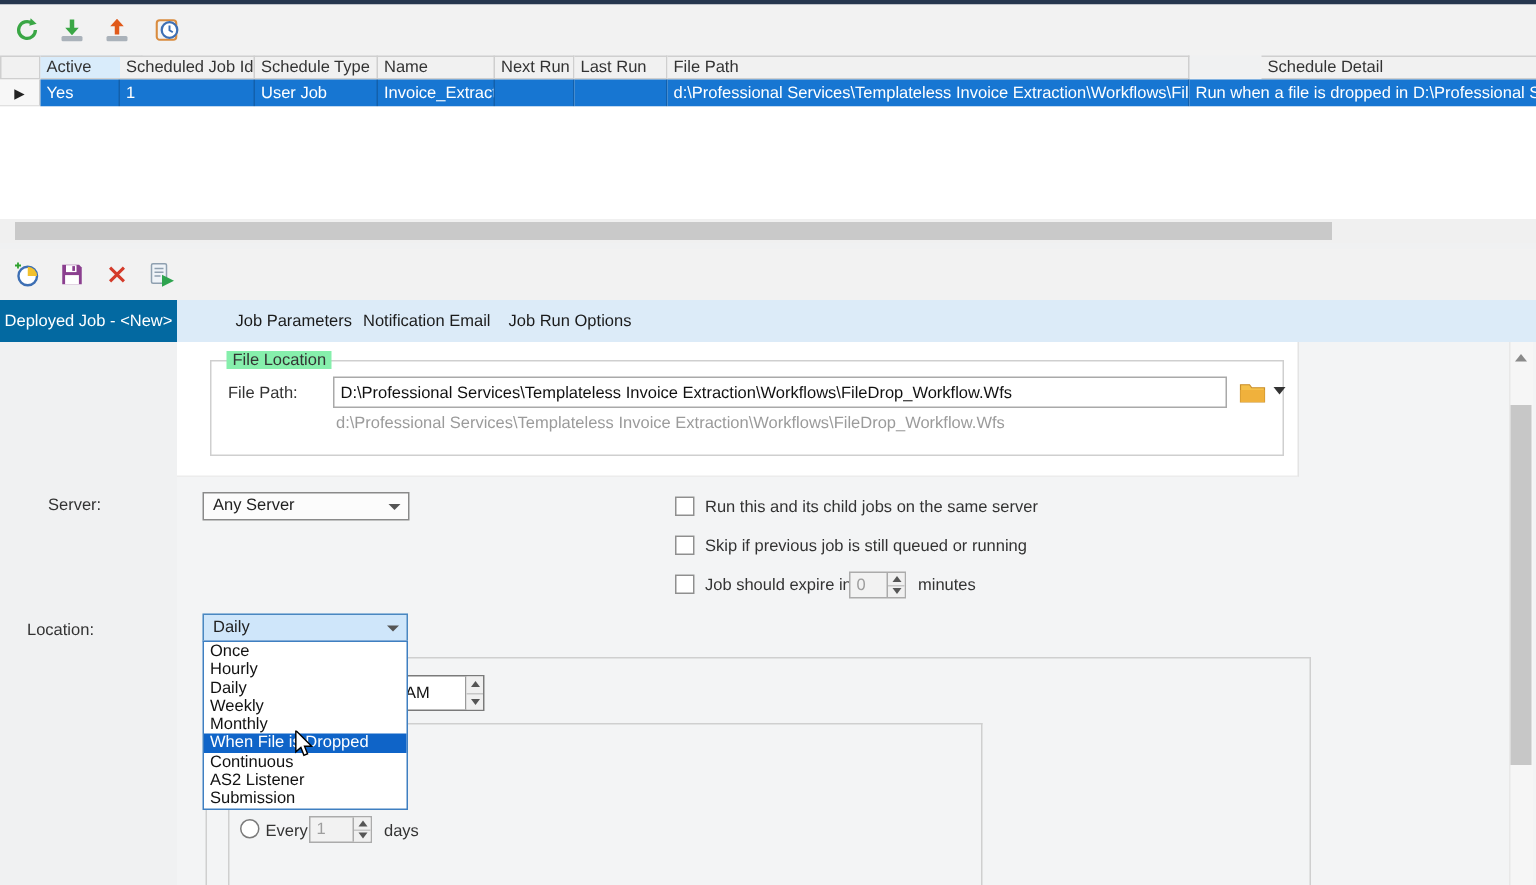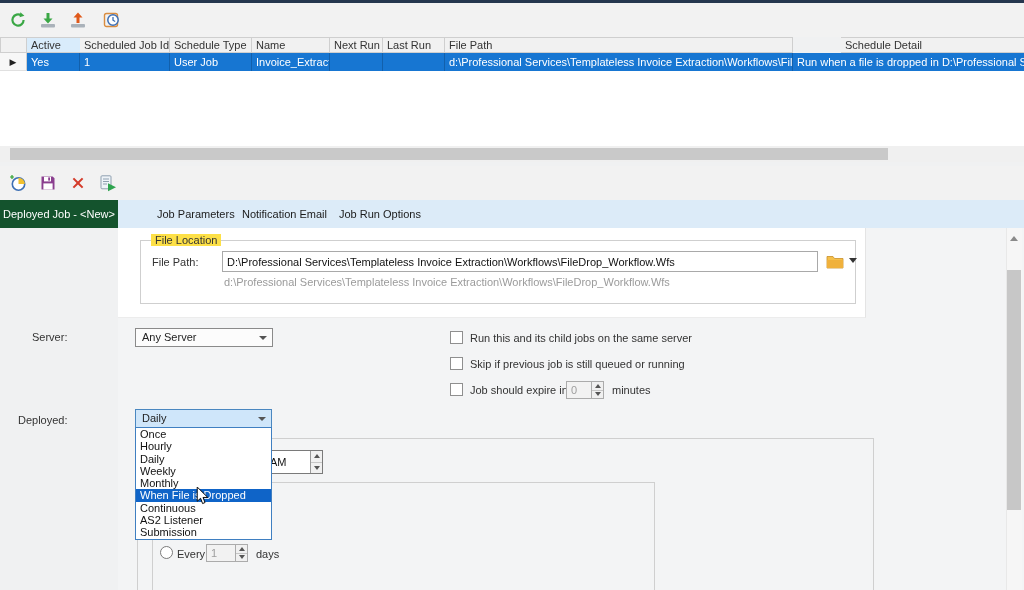--- a/index.html
+++ b/index.html
@@ -35,31 +35,31 @@
 
   
   #hscroll { left:0; top:146px; width:1024px; height:16px; background:#f0f0f0; }
   #hthumb { left:10px; top:148px; width:878px; height:12px; background:#c9c9c9; }
   .harrow { top:149px; width:0; height:0; position:absolute; }
   #harrow-left  { left:2px;  border-top:5px solid transparent; border-bottom:5px solid transparent; border-right:6px solid #8a8a8a; }
   #harrow-right { left:1016px; border-top:5px solid transparent; border-bottom:5px solid transparent; border-left:6px solid #8a8a8a; }
 
   
   #tabstrip { left:0; top:200px; width:1024px; height:28px; background:#dcebf8; }
-  #tab-selected { left:0; top:200px; width:118px; height:28px; background:#14532d; color:#fff;
+  #tab-selected { left:0; top:200px; width:118px; height:28px; background:#0369a1; color:#fff;
     line-height:28px; text-align:center; white-space:nowrap; overflow:hidden; }
   .tab { position:absolute; top:200px; height:28px; line-height:28px; color:#1b1b1b; white-space:nowrap;margin-left:34px; }
 
   
   #content { left:0; top:228px; width:1024px; height:362px; background:#f3f4f5; }
   #gutter { left:0; top:228px; width:118px; height:362px; background:#f0f1f2; }
   #card { left:118px; top:228px; width:748px; height:90px; background:#fff; border-right:1px solid #e4e4e4; border-bottom:1px solid #ececec; }
 
   .groupbox { position:absolute; border:1px solid #cfcfcf; }
-  .gb-legend { position:absolute; top:-7px; left:10px; background:#fde047; padding:0 4px; color:#333; white-space:nowrap; }
+  .gb-legend { position:absolute; top:-7px; left:10px; background:#86efac; padding:0 4px; color:#333; white-space:nowrap; }
 
   .lbl { position:absolute; color:#333; white-space:nowrap;text-align:right; }
   .hint { position:absolute; color:#9b9b9b; white-space:nowrap; }
 
   #filepath-input { position:absolute; left:222px; top:251px; width:596px; height:21px;
     border:1px solid #a9a9a9; background:#fff; font-family:"Liberation Sans",sans-serif;
     font-size:11px; color:#111; padding:0 4px; }
 
   .combo { position:absolute; height:19px; border:1px solid #8a8a8a; background:#fcfcfc;
     line-height:17px; padding-left:6px; white-space:nowrap; overflow:hidden; }
@@ -233,21 +233,21 @@
     <div>
         <span class="tri-up"></span>
       </div>
     <div>
         <span class="tri-dn"></span>
       </div>
   </div>
 </div>
 <div class="lbl" style="left:612px;top:384px;">minutes</div>
 
-<div class="lbl" style="left:18px;top:414px;">Deployed:</div>
+<div class="lbl" style="left:18px;top:414px;">Location:</div>
 <div class="combo" id="freq-combo" style="left:135px;top:409px;width:137px;">
   <span>Daily</span>
   <span class="chev"></span>
 </div>
 
 <div class="groupbox" style="left:137px;top:438px;width:737px;height:160px;border-bottom:none;"></div>
 <div id="time-spin" class="abs">
   <div class="spin-val">12:00 AM</div>
   <div class="spin-btns">
     <div>

